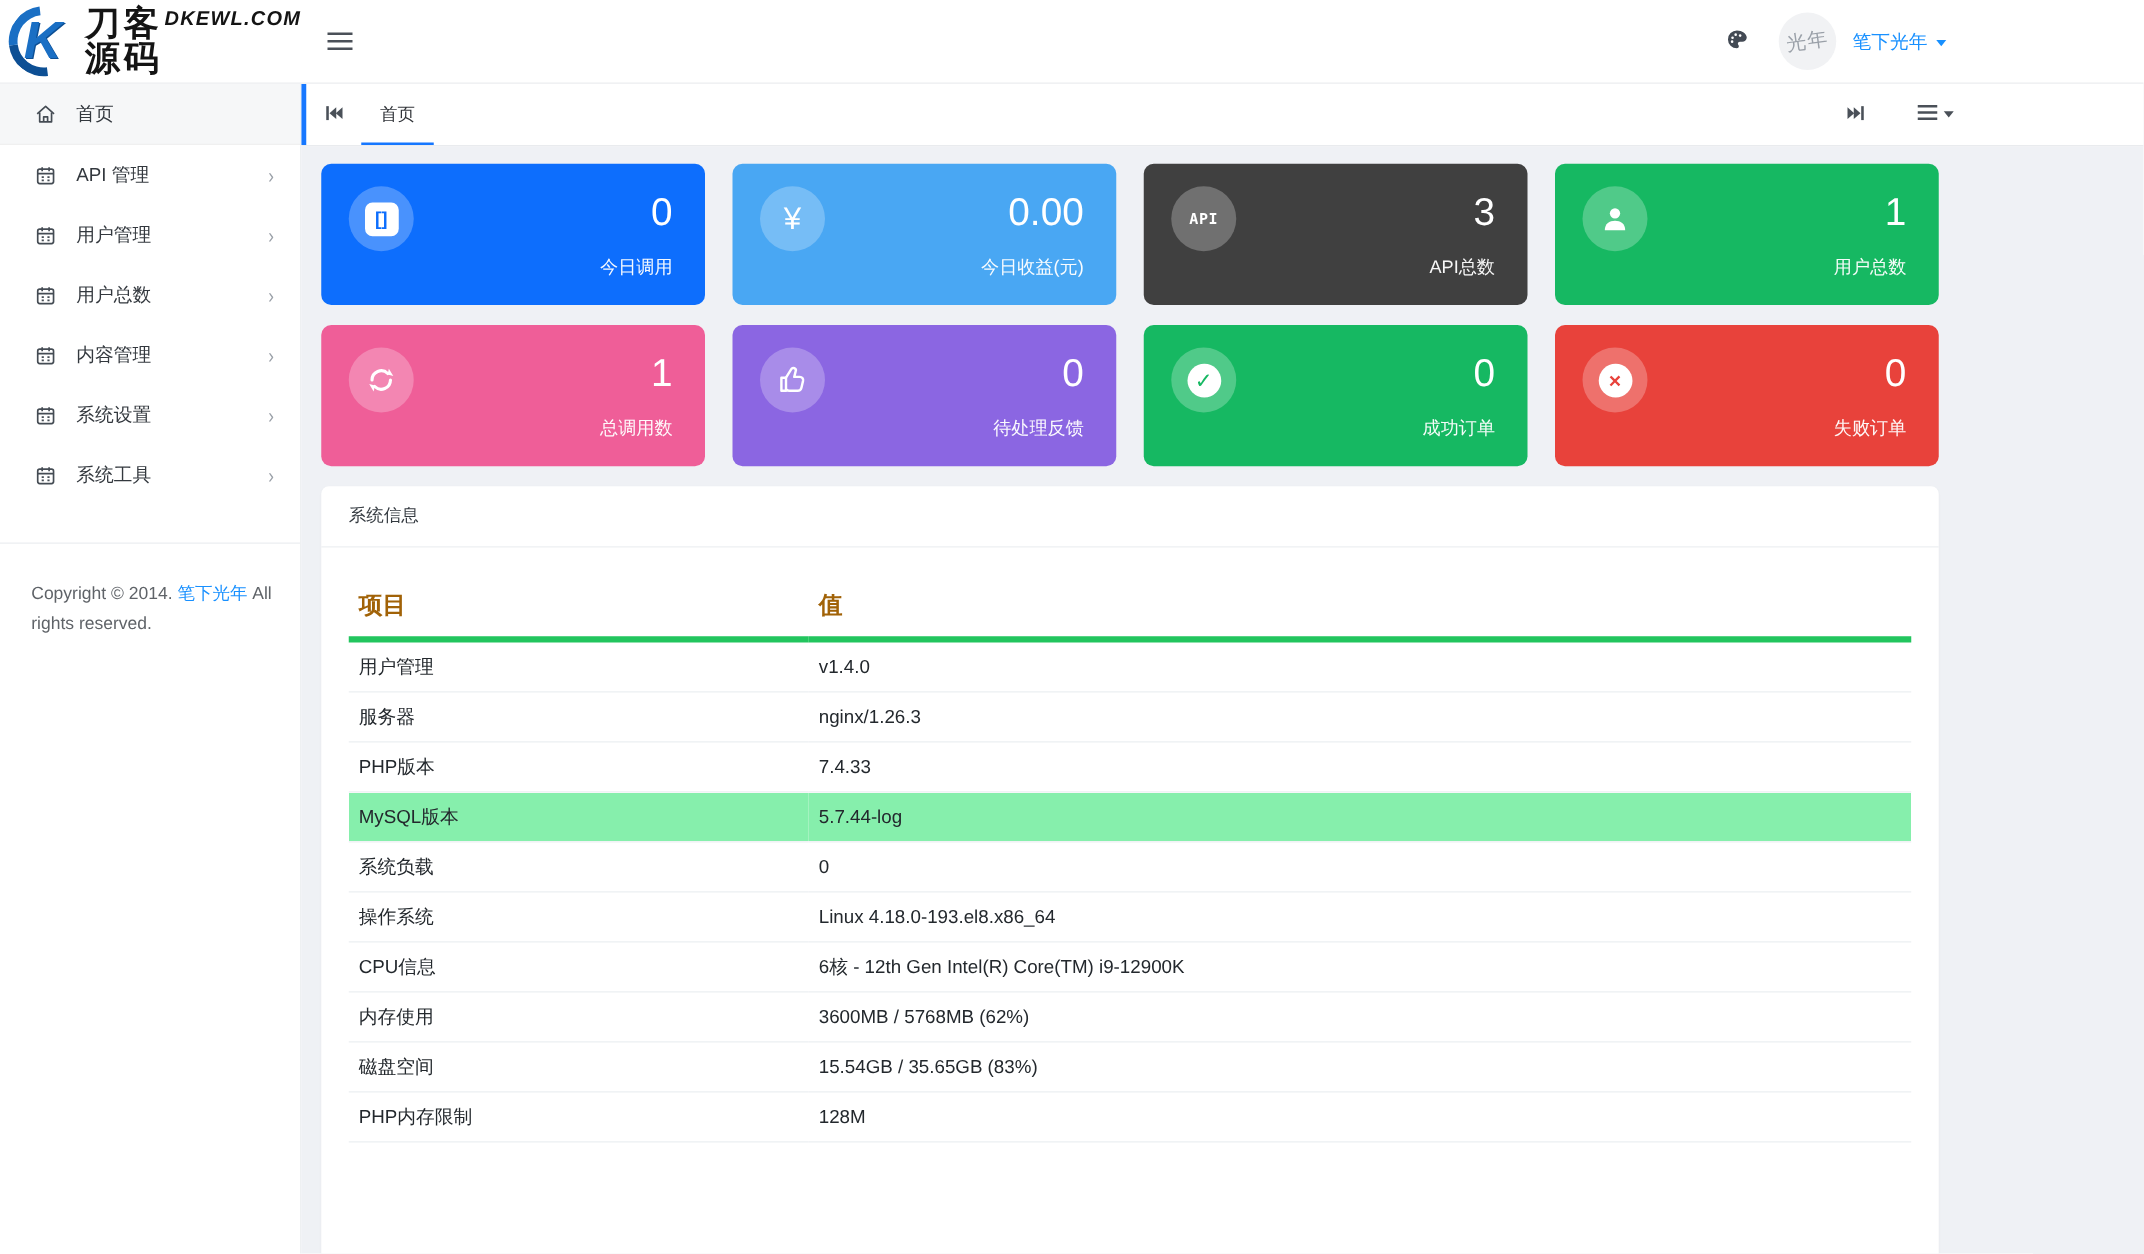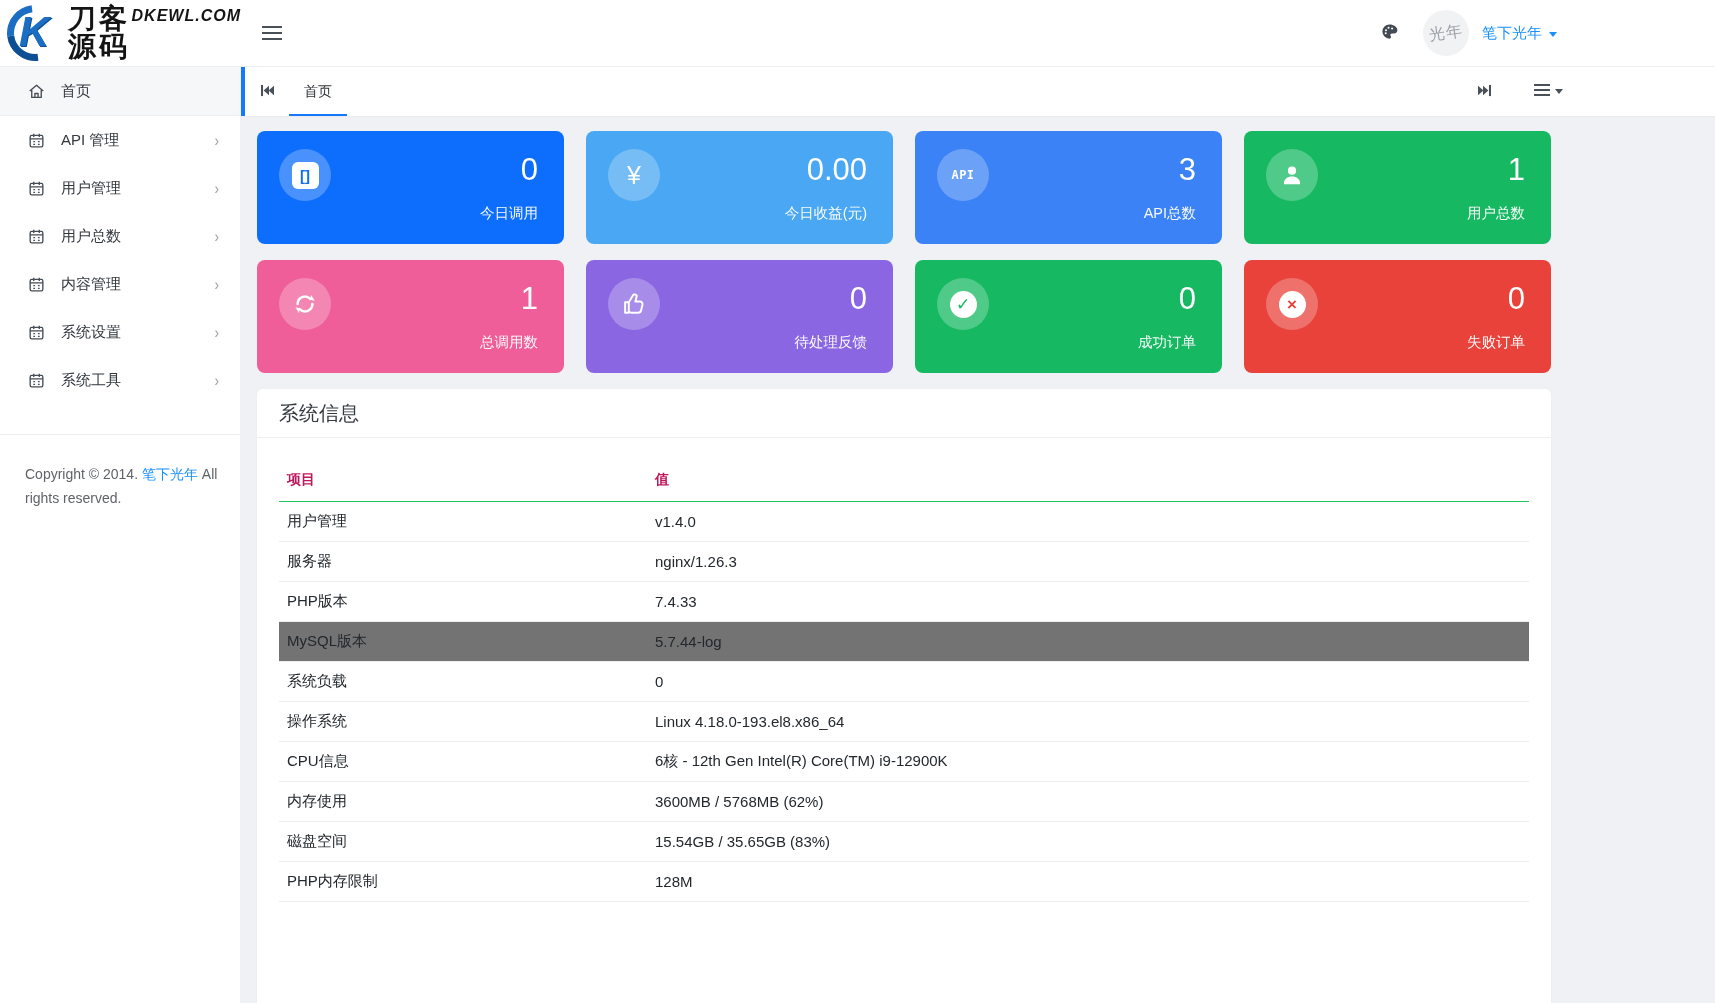--- a/index.html
+++ b/index.html
@@ -53,27 +53,27 @@
   .stat-card{height:113px;border-radius:8px;position:relative;color:#fff}
   .stat-icon-wrap{position:absolute;left:22px;top:18px;width:52px;height:52px;border-radius:50%;background:rgba(255,255,255,.25);display:flex;align-items:center;justify-content:center}
   .stat-value{position:absolute;right:26px;top:21px;font-size:31px;font-weight:400}
   .stat-label{position:absolute;right:26px;bottom:21px;font-size:14.5px;color:rgba(255,255,255,.96)}
   .ic-sq{width:27px;height:27px;background:#fff;border-radius:6px;display:flex;align-items:center;justify-content:center;font-weight:700;font-size:15px}
   .ic-glyph{font-size:25px;color:#fff}
   .ic-api{font-size:12px;font-weight:700;color:#fff;letter-spacing:.5px;font-family:"DejaVu Sans Mono","Liberation Mono",monospace}
   .ic-badge{width:27px;height:27px;background:#fff;border-radius:50%;display:flex;align-items:center;justify-content:center;font-size:17px;font-weight:700;line-height:1}
 
   .sys-card{width:1294px;margin-top:16px;background:#fff;border-radius:6px;height:640px;box-shadow:0 1px 2px rgba(0,0,0,.04)}
-  .sys-head{height:49px;display:flex;align-items:center;padding:0 22px;font-size:20px;color:#343a40;border-bottom:1px solid #edf0f2}
+  .sys-head{height:49px;display:flex;align-items:center;padding:0 22px;font-size:14px;color:#343a40;border-bottom:1px solid #edf0f2}
   .sys-body{padding:21px 22px 0}
   .sys-table{width:100%;border-collapse:collapse;table-layout:fixed}
-  .sys-table th{font-size:14px;font-weight:700;color:#be185d;text-align:left;padding:12px 8px;border-bottom:1px solid #22c55e}
+  .sys-table th{font-size:19px;font-weight:700;color:#a16207;text-align:left;padding:12px 8px;border-bottom:5px solid #22c55e}
   .sys-table th:first-child{width:368px}
   .sys-table td{font-size:15px;color:#23282d;padding:10px 8px;border-bottom:1px solid #eceff2;white-space:nowrap;overflow:hidden}
-  .sys-table tr.hl td{background:#737373}
+  .sys-table tr.hl td{background:#86efac}
 </style>
 </head>
 <body>
 
 <div class="app">
 
   <header class="header">
     <div class="logo">
       <div class="logo-mark">
         <span class="logo-ring"></span>
@@ -243,21 +243,21 @@
             <span class="stat-value">0</span>
             <span class="stat-label">今日调用</span>
           </div>
           <div class="stat-card" style="background: rgb(73, 167, 243);">
             <span class="stat-icon-wrap">
               <span class="ic-glyph">¥</span>
             </span>
             <span class="stat-value">0.00</span>
             <span class="stat-label">今日收益(元)</span>
           </div>
-          <div class="stat-card" style="background: #3b82f6;">
+          <div class="stat-card" style="background: #404040;">
             <span class="stat-icon-wrap">
               <span class="ic-api">API</span>
             </span>
             <span class="stat-value">3</span>
             <span class="stat-label">API总数</span>
           </div>
           <div class="stat-card" style="background: rgb(22, 184, 98);">
             <span class="stat-icon-wrap">
               <svg width="26" height="26" viewBox="0 0 24 24" fill="#fff">
                 <circle cx="12" cy="8" r="3.8"></circle>

